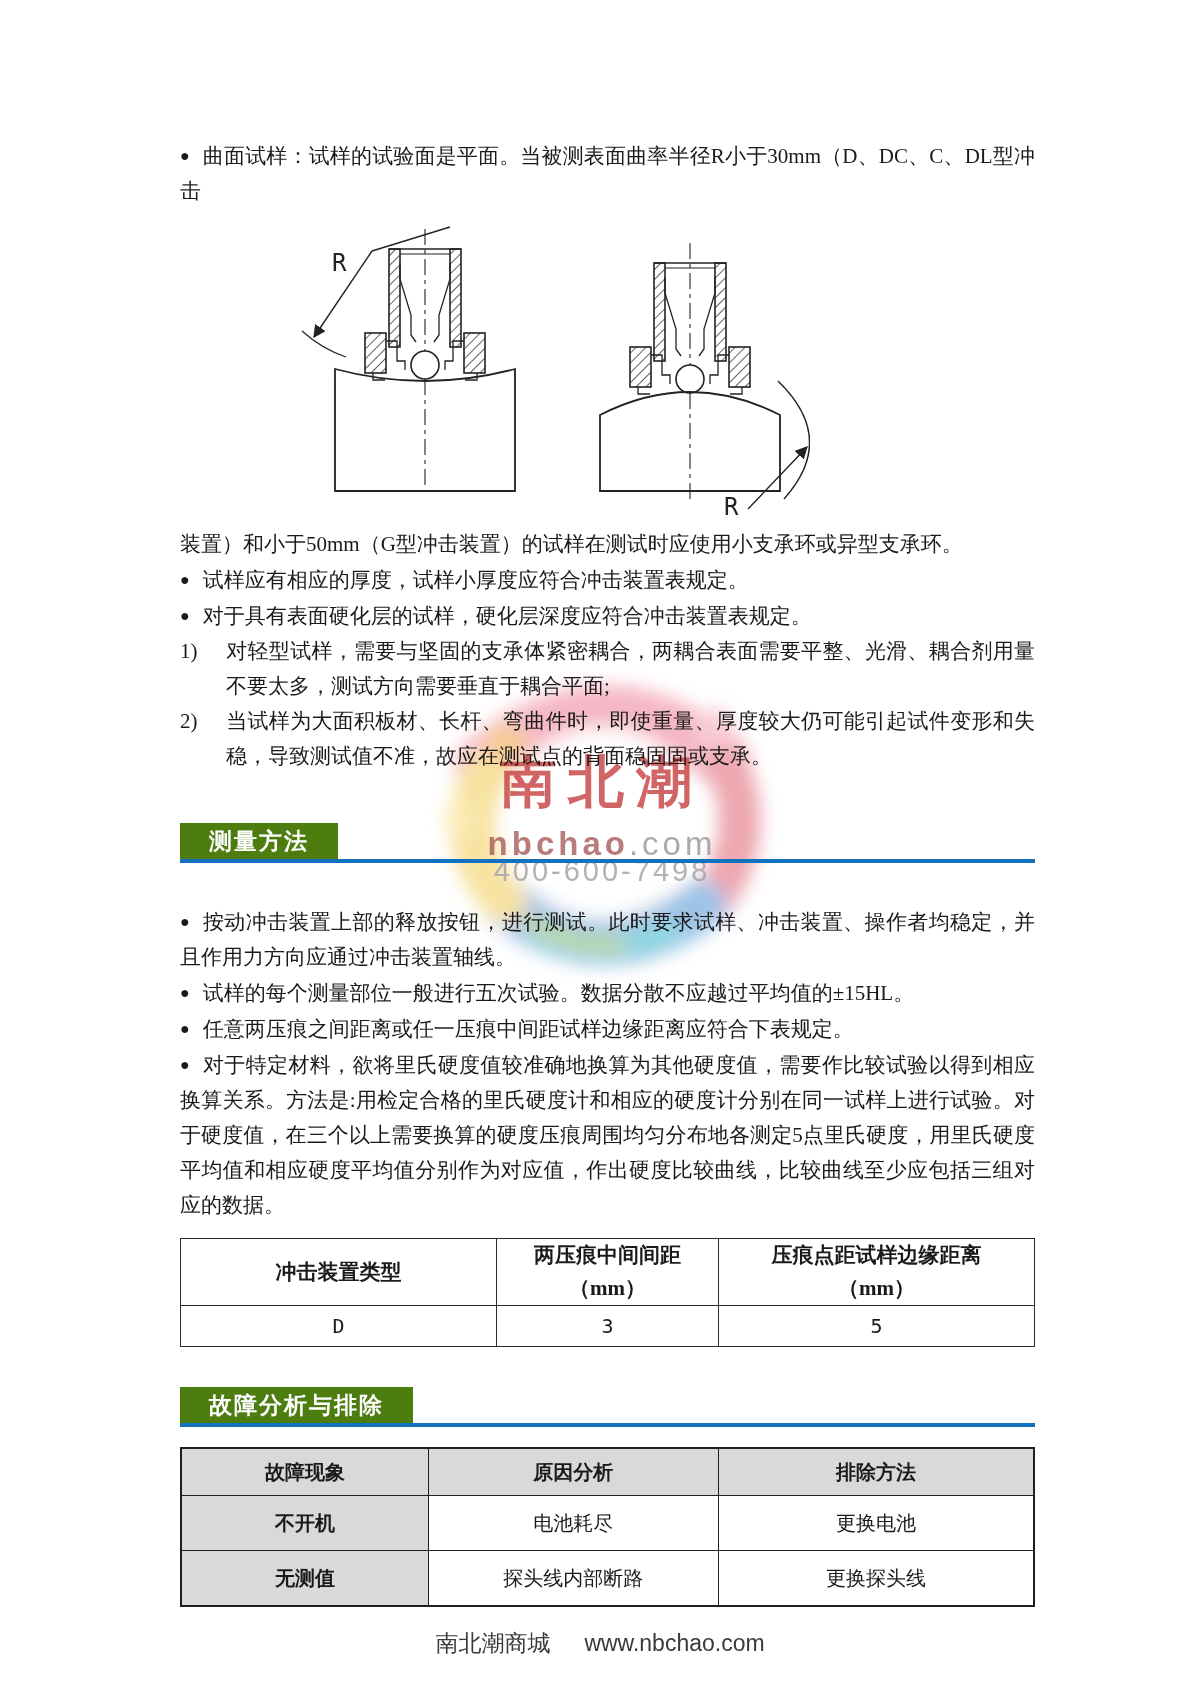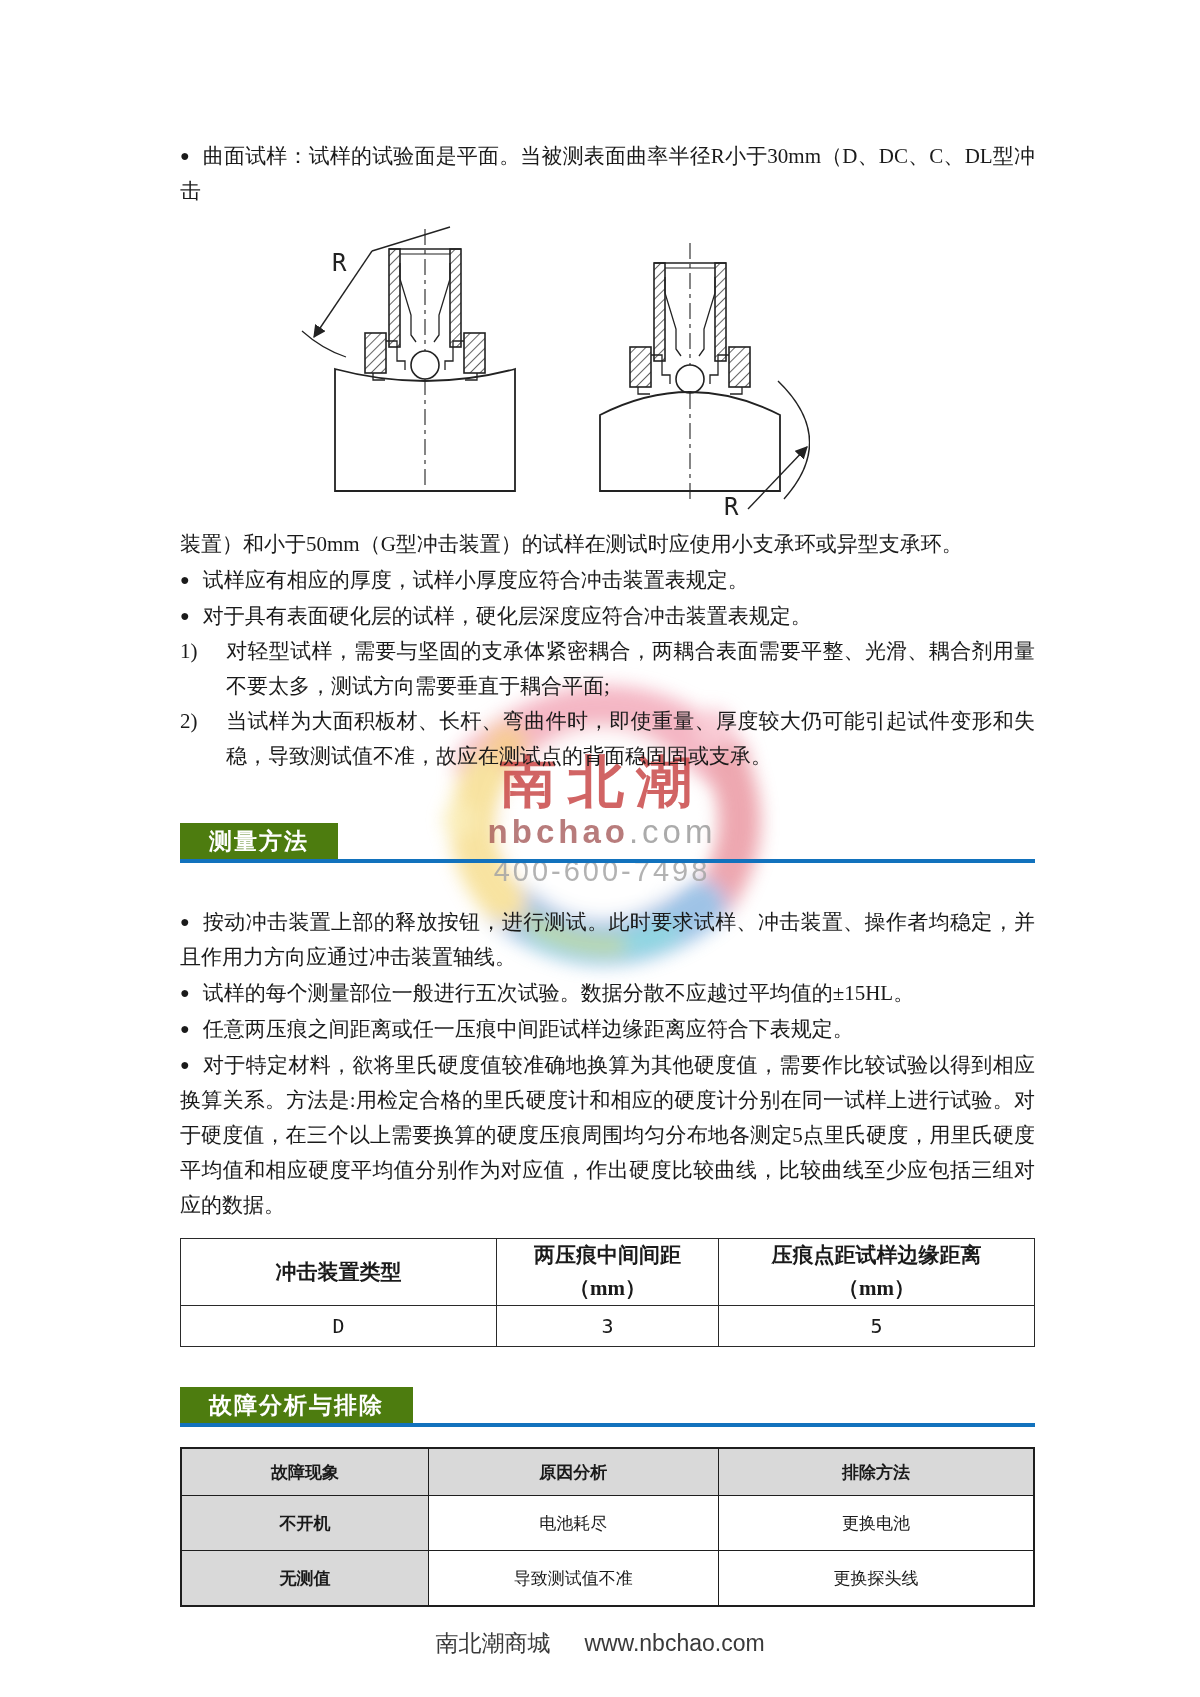--- a/index.html
+++ b/index.html
@@ -20,33 +20,33 @@
     font-size:23px;font-weight:bold;line-height:36px;padding:0 29px;letter-spacing:2px;
     font-family:"Liberation Sans","DejaVu Sans",sans-serif;text-align:right;}
   .after-sec{margin-top:41px;}
   table{border-collapse:collapse;width:100%;}
   .tbl1{margin-top:15px;}
   .tbl1 th,.tbl1 td{border:1.5px solid #2a2a2a;text-align:center;vertical-align:middle;}
   .tbl1 th{font-size:21px;font-weight:bold;height:37px;line-height:35px;padding:0;}
   .tbl1 th .h2line{display:block;line-height:33px;}
   .tbl1 td{height:38px;font-size:20px;font-family:"DejaVu Sans Mono","Liberation Mono",monospace;}
   .tbl2{margin-top:20px;border:2.5px solid #1e1e1e;}
-  .tbl2 th,.tbl2 td{border:1.5px solid #1e1e1e;text-align:center;vertical-align:middle;font-size:17px;}
+  .tbl2 th,.tbl2 td{border:1.5px solid #1e1e1e;text-align:center;vertical-align:middle;font-size:20px;}
   .tbl2 thead th{background:#d9d9d9;font-weight:bold;height:44px;}
   .tbl2 td.rowhead{background:#d9d9d9;font-weight:bold;}
   .tbl2 td{height:52px;background:#ffffff;}
   .footer{position:absolute;left:0;top:1628px;width:1200px;text-align:center;z-index:2;
     font-family:Liberation Sans, sans-serif;font-size:23px;color:#3a3a3a;}
   .footer .gap{display:inline-block;width:34px;}
   
   .watermark{position:absolute;left:412px;top:645px;width:380px;height:360px;z-index:1;pointer-events:none;}
   .wm-text{position:absolute;width:100%;text-align:center;
     font-family:"Liberation Sans","DejaVu Sans",sans-serif;}
   .wm-brand{top:100px;font-size:56px;font-weight:bold;letter-spacing:12px;color:rgba(196,56,56,0.78);}
-  .wm-domain{top:168px;font-size:33px;font-weight:bold;letter-spacing:4px;color:rgba(160,80,80,0.75);}
+  .wm-domain{top:180px;font-size:33px;font-weight:bold;letter-spacing:4px;color:rgba(160,80,80,0.75);}
   .wm-domain .suffix{color:rgba(150,150,150,0.8);font-weight:normal;}
   .wm-phone{top:210px;font-size:29px;letter-spacing:3px;color:rgba(165,165,165,0.85);}
   svg text{font-family:"DejaVu Sans Mono","Liberation Mono",monospace;}
 </style>
 </head>
 <body>
 
 <div class="watermark">
   <svg viewBox="0 0 380 360" width="380" height="360">
     <defs>
@@ -183,21 +183,21 @@
       </tr>
     </thead>
     <tbody>
       <tr>
         <td class="rowhead">不开机</td>
         <td>电池耗尽</td>
         <td>更换电池</td>
       </tr>
       <tr>
         <td class="rowhead">无测值</td>
-        <td>导致测试值不准</td>
+        <td>探头线内部断路</td>
         <td>更换探头线</td>
       </tr>
     </tbody>
   </table>
 
 </div>
 
 <div class="footer">
   <span>南北潮商城</span><span class="gap"></span><span>www.nbchao.com</span>
 </div>

